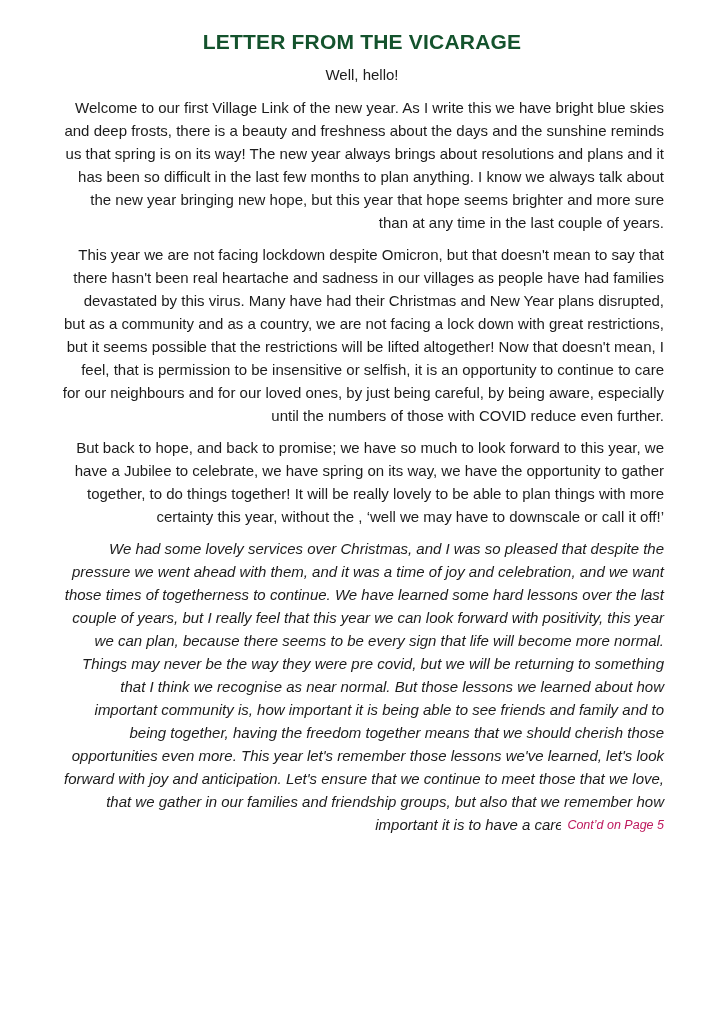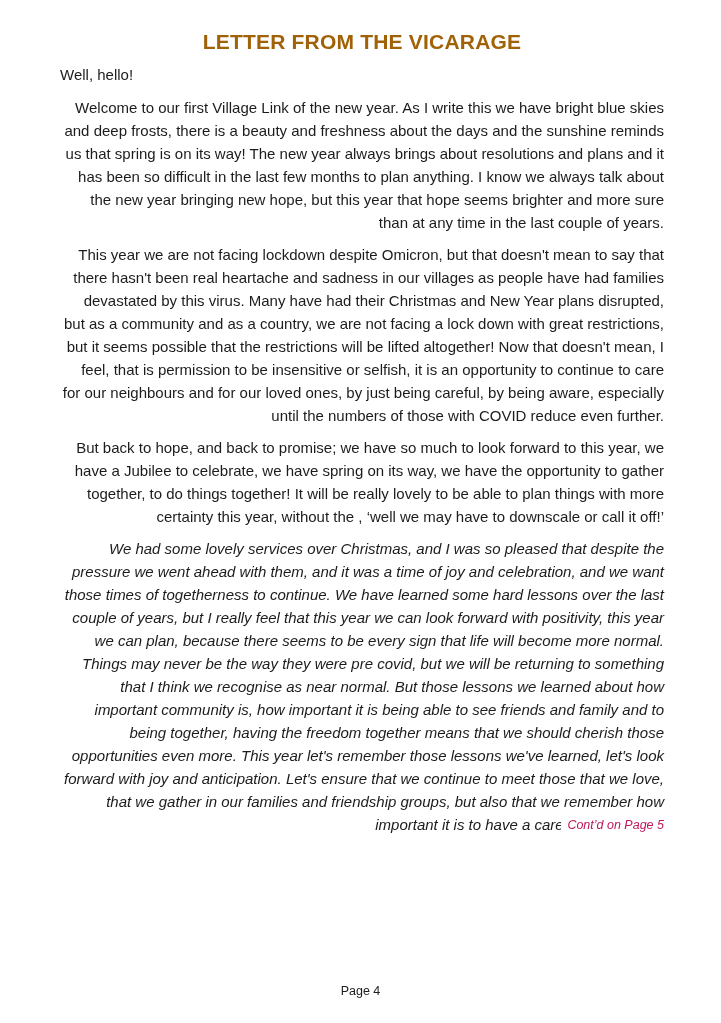--- a/index.html
+++ b/index.html
@@ -22,27 +22,28 @@
     left: 60px;
     right: 57px;
     top: 30px;
   }
   .title {
     margin: 0 0 9px 0;
     text-align: center;
     font-size: 21px;
     line-height: 24px;
     font-weight: bold;
-    color: #a16207;
+    color: #14532d;
     letter-spacing: 0.2px;
   }
   .greeting {
     margin: 0 0 10px 0;
     font-size: 15px;
     line-height: 23px;
+    text-align: center;
   }
   .para {
     margin: 0 0 9px 0;
     font-size: 15px;
     line-height: 23px;
     text-align: right;
   }
   .para-last {
     position: relative;
     margin-bottom: 1px;
@@ -77,14 +78,13 @@
     <h1 class="title">LETTER FROM THE VICARAGE</h1>
     <p class="greeting">Well, hello!</p>
     <p class="para">Welcome to our first Village Link of the new year. As I write this we have bright blue skies and deep frosts, there is a beauty and freshness about the days and the sunshine reminds us that spring is on its way! The new year always brings about resolutions and plans and it has been so difficult in the last few months to plan anything. I know we always talk about the new year bringing new hope, but this year that hope seems brighter and more sure than at any time in the last couple of years.</p>
     <p class="para">This year we are not facing lockdown despite Omicron, but that doesn't mean to say that there hasn't been real heartache and sadness in our villages as people have had families devastated by this virus. Many have had their Christmas and New Year plans disrupted, but as a community and as a country, we are not facing a lock down with great restrictions, but it seems possible that the restrictions will be lifted altogether! Now that doesn't mean, I feel, that is permission to be insensitive or selfish, it is an opportunity to continue to care for our neighbours and for our loved ones, by just being careful, by being aware, especially until the numbers of those with COVID reduce even further.</p>
     <p class="para">But back to hope, and back to promise; we have so much to look forward to this year, we have a Jubilee to celebrate, we have spring on its way, we have the opportunity to gather together, to do things together! It will be really lovely to be able to plan things with more certainty this year, without the , ‘well we may have to downscale or call it off!’</p>
     <div class="para para-last">
       <span>We had some lovely services over Christmas, and I was so pleased that despite the pressure we went ahead with them, and it was a time of joy and celebration, and we want those times of togetherness to continue. We have learned some hard lessons over the last couple of years, but I really feel that this year we can look forward with positivity, this year we can plan, because there seems to be every sign that life will become more normal. Things may never be the way they were pre covid, but we will be returning to something that I think we recognise as near normal. But those lessons we learned about how important community is, how important it is being able to see friends and family and to being together, having the freedom together means that we should cherish those opportunities even more. This year let's remember those lessons we've learned, let's look forward with joy and anticipation. Let's ensure that we continue to meet those that we love, that we gather in our families and friendship groups, but also that we remember how important it is to have a care for each other.</span>
       <span class="contd">Cont’d on Page 5</span>
     </div>
   </div>
-  <div class="footer">Page 4</div>
 </div>
 
 </body></html>

